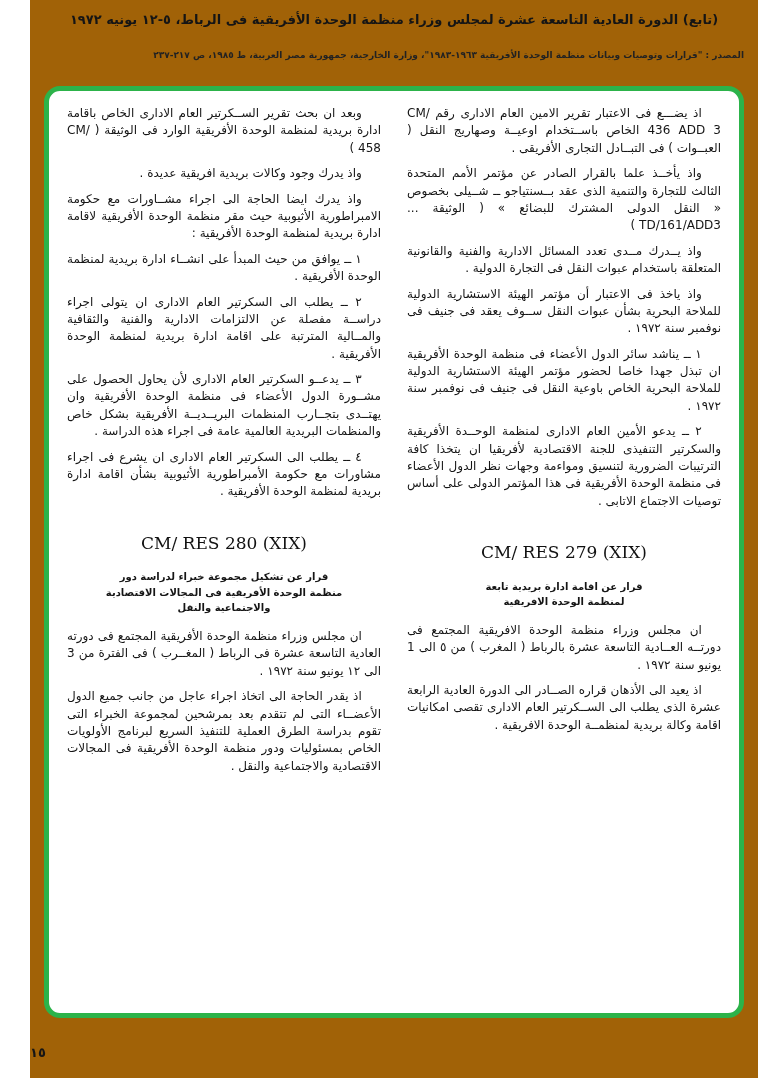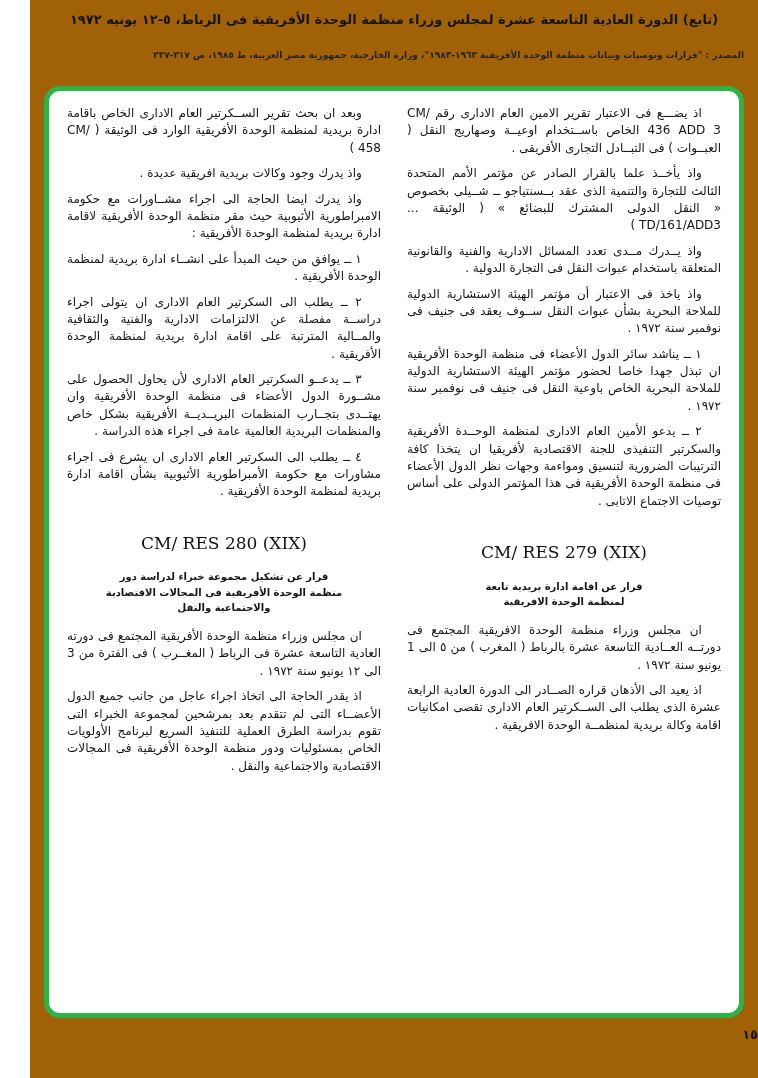--- a/index.html
+++ b/index.html
@@ -62,22 +62,22 @@
   }
   .res-title {
     text-align: center;
     font-weight: bold;
     white-space: pre-line;
     margin-bottom: 12px;
     font-size: 10px;
     line-height: 1.55;
   }
   .page-number {
-    position: absolute; bottom: 36px; right: 0; left: 0;
-    text-align: right;
+    position: absolute; bottom: 18px; right: 0; left: 0;
+    text-align: left;
     font-size: 13px; font-weight: bold;
   }
 </style>
 </head>
 <body>
 
 <div class="page">
 
   <div class="header-title">(تابع) الدورة العادية التاسعة عشرة لمجلس وزراء منظمة الوحدة الأفريقية فى الرباط، ٥-١٢ يونيه ١٩٧٢</div>
 

